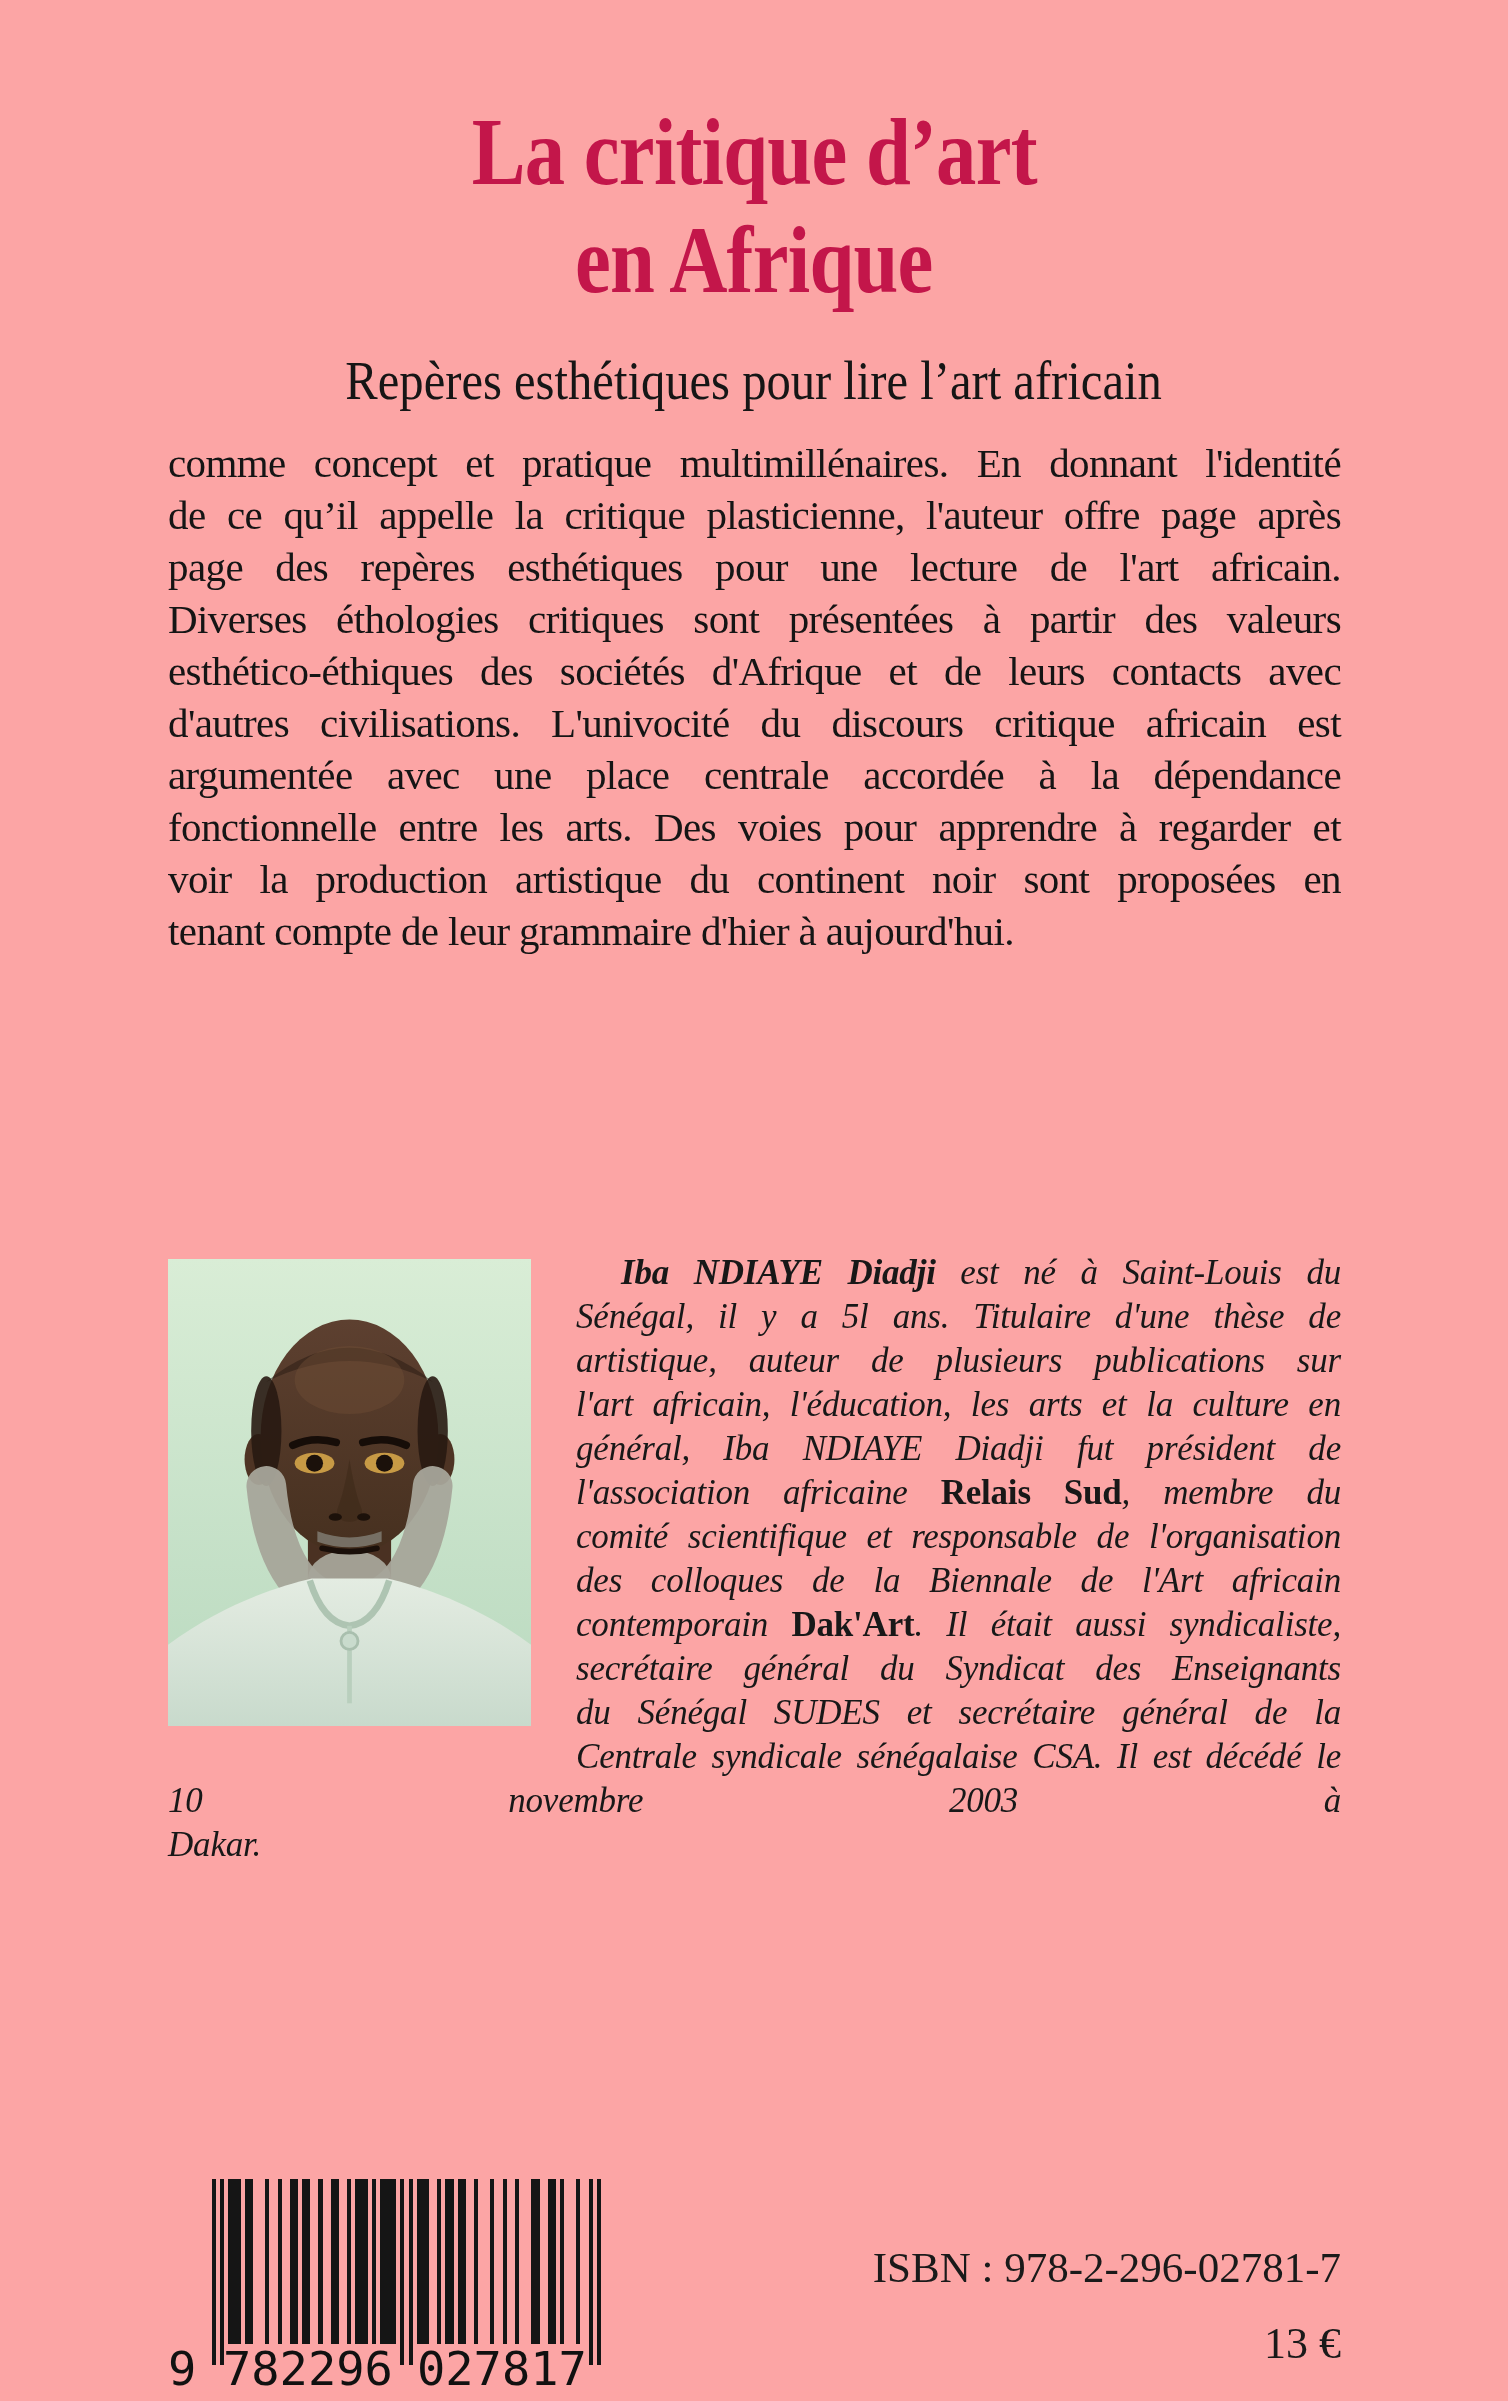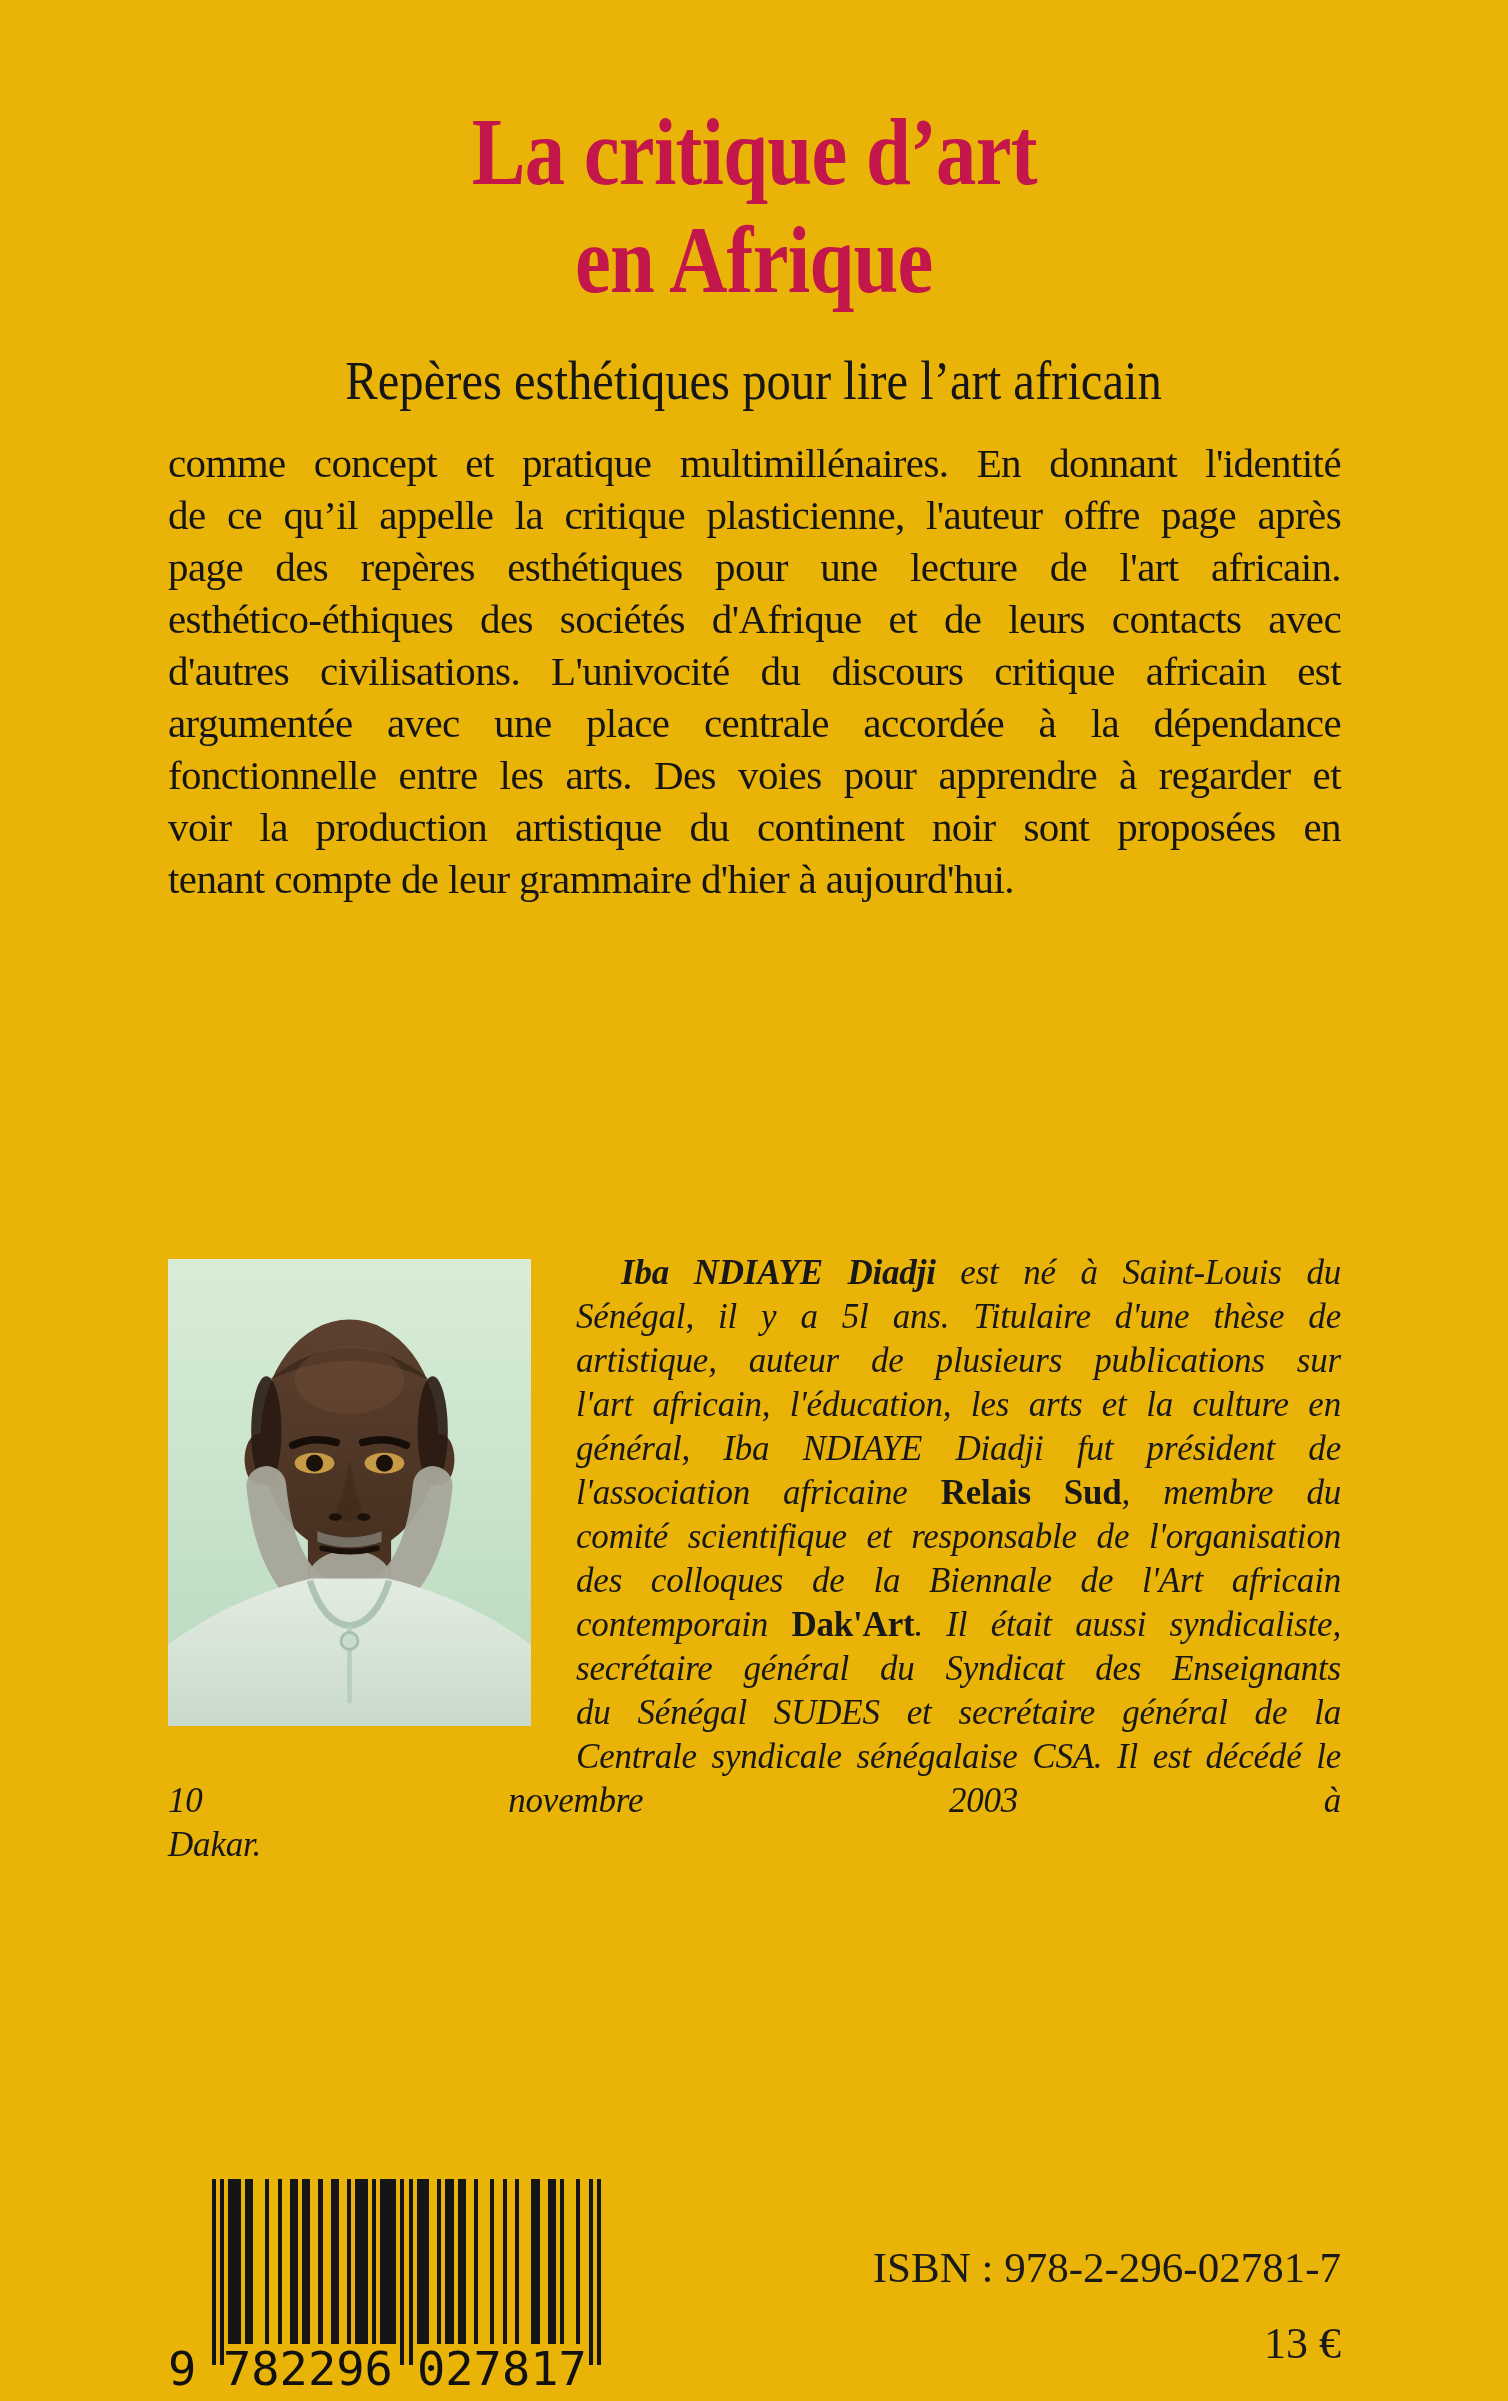--- a/index.html
+++ b/index.html
@@ -1,19 +1,19 @@
 <!DOCTYPE html>
 <html style="font-size:15px"><head>
 <meta charset="utf-8">
 <style>
   html,body{margin:0;padding:0;background:#ffffff;}
   .cover{
     position:relative;
     width:1508px;height:2402px;
-    background:#eab308;
+    background:#fca5a5;
     font-family:"Liberation Serif", serif;
     color:#111;
     overflow:hidden;
     --accent:#c3164a;
   }
   
   .title-block{position:absolute;top:98px;left:0;width:100%;text-align:center;}
   .title-line{
     font-size:96px;line-height:108px;font-weight:700;
     color:var(--accent);
@@ -87,20 +87,21 @@
   </div>
 
   <div class="subtitle">
     <span class="squeeze-sub">Repères esthétiques pour lire l’art africain</span>
   </div>
 
   <div class="synopsis">
       <div class="jl">comme concept et pratique multimillénaires. En donnant l'identité</div>
       <div class="jl">de ce qu’il appelle la critique plasticienne, l'auteur offre page après</div>
       <div class="jl">page des repères esthétiques pour une lecture de l'art africain.</div>
+      <div class="jl">Diverses éthologies critiques sont présentées à partir des valeurs</div>
       <div class="jl">esthético-éthiques des sociétés d'Afrique et de leurs contacts avec</div>
       <div class="jl">d'autres civilisations. L'univocité du discours critique africain est</div>
       <div class="jl">argumentée avec une place centrale accordée à la dépendance</div>
       <div class="jl">fonctionnelle entre les arts. Des voies pour apprendre à regarder et</div>
       <div class="jl">voir la production artistique du continent noir sont proposées en</div>
       <div class="jl last">tenant compte de leur grammaire d'hier à aujourd'hui.</div>
     </div>
 
   <div class="bio">
     <div class="bio-photo">

